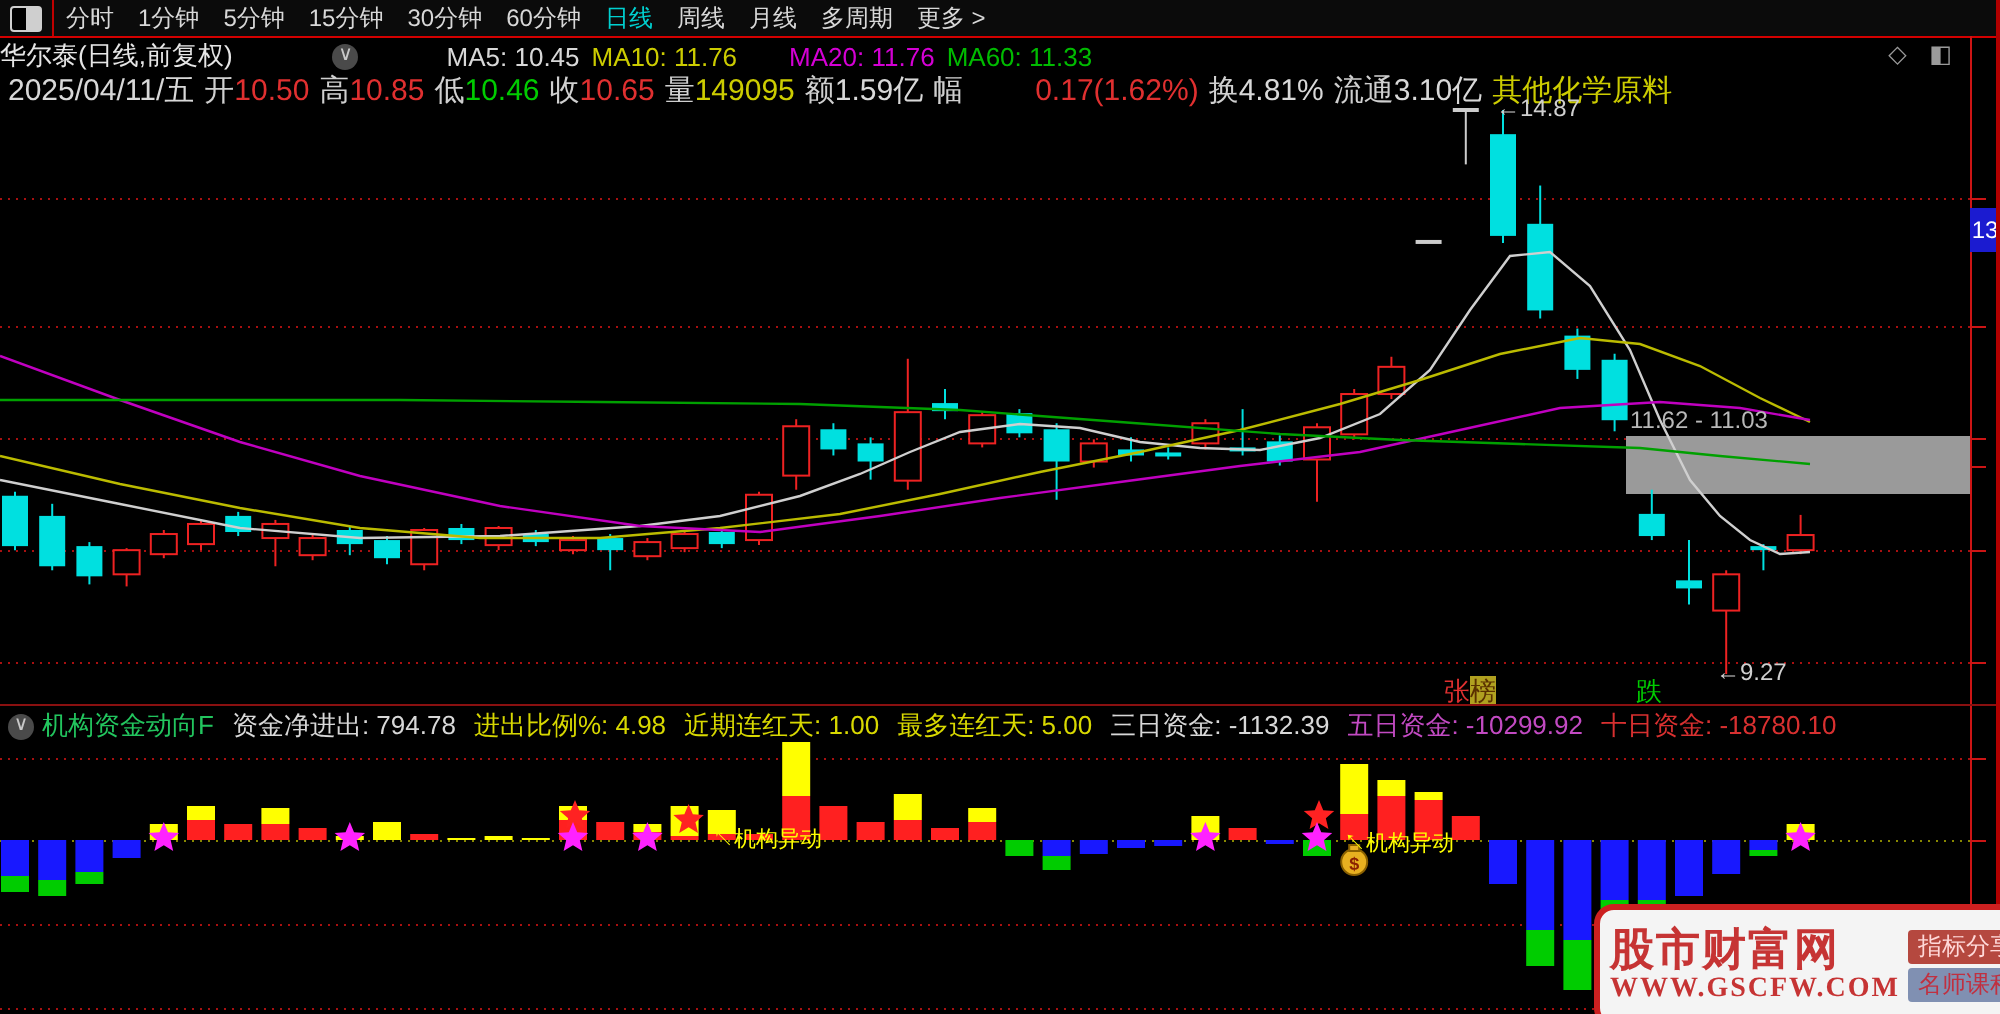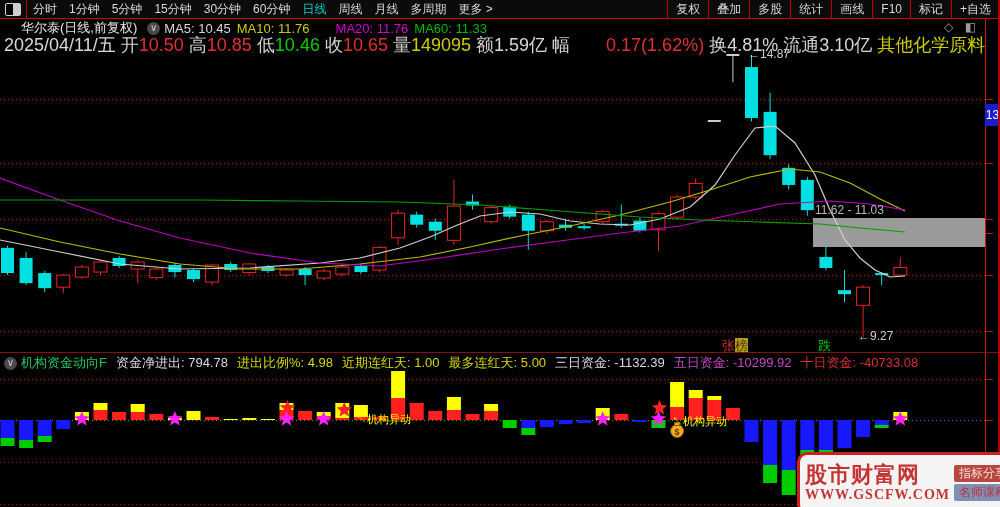--- a/index.html
+++ b/index.html
@@ -10,25 +10,25 @@
            border-bottom:1px solid #d40000;display:flex;align-items:center;font-size:12px;color:#d8d8d8;}
   .win-icon{display:inline-block;width:14px;height:11px;border:1px solid #cfcfcf;border-radius:2px;
             background:linear-gradient(to right,#000 0 50%,#cfcfcf 50% 100%);margin:0 5px;}
   .v-red{width:1px;height:18px;background:#c00000;}
   .mitem{padding:0 6px;cursor:default;white-space:nowrap;}
   .mitem.active{color:#00d0d0;}
   #menu-right{margin-left:auto;display:flex;height:18px;align-items:center;}
   .rbtn{padding:0 8px;border-left:1px solid #c00000;height:18px;line-height:18px;white-space:nowrap;}
   .rbtn:last-child{border-right:1px solid #c00000;}
   
-  #row-name{position:absolute;left:21px;top:20px;height:16px;font-size:13px;display:flex;align-items:center;}
+  #row-name{position:absolute;left:0;top:20px;height:16px;font-size:13px;display:flex;align-items:center;gap:40px;}
   #row-name .seg{margin-right:6px;white-space:nowrap;}
   .chev{display:inline-block;width:13px;height:13px;border-radius:50%;background:#4a4a4a;color:#c9c9c9;
         font-size:10px;line-height:12px;text-align:center;margin:0 4px;}
-  #row-quote{position:absolute;left:4px;top:37px;height:16px;font-size:18px;display:flex;align-items:center;}
+  #row-quote{position:absolute;left:4px;top:37px;height:16px;font-size:15px;display:flex;align-items:center;}
   #row-quote .q{margin-right:5px;white-space:nowrap;}
   #row-quote .ql{color:#cfcfcf;}
   
   #chart{position:absolute;left:0;top:0;}
   
   .flabel{position:absolute;font-size:12px;color:#cfcfcf;white-space:nowrap;}
   #gap-label{color:#b8b8b8;}
   #axis-badge{position:absolute;left:985px;top:104px;width:15px;height:22px;background:#1b1bd0;
               color:#fff;font-size:12px;line-height:22px;text-align:center;}
   #axis-up{position:absolute;left:722px;top:337px;font-size:13px;}
@@ -66,30 +66,20 @@
         <span class="mitem">1分钟</span>
         <span class="mitem">5分钟</span>
         <span class="mitem">15分钟</span>
         <span class="mitem">30分钟</span>
         <span class="mitem">60分钟</span>
         <span class="mitem active">日线</span>
         <span class="mitem">周线</span>
         <span class="mitem">月线</span>
         <span class="mitem">多周期</span>
         <span class="mitem">更多 &gt;</span>
-      </span>
-    <span id="menu-right">
-        <span class="rbtn">复权</span>
-        <span class="rbtn">叠加</span>
-        <span class="rbtn">多股</span>
-        <span class="rbtn">统计</span>
-        <span class="rbtn">画线</span>
-        <span class="rbtn">F10</span>
-        <span class="rbtn">标记</span>
-        <span class="rbtn">+自选</span>
       </span>
   </div>
 
   <div id="row-name">
     <span class="seg" style="color:#e6e6e6;">华尔泰(日线,前复权)</span>
     <span class="chev">∨</span>
     <span id="ma-labels" style="display:flex;">
         <span class="seg" style="color: rgb(216, 216, 216);">MA5: 10.45</span>
         <span class="seg" style="color: rgb(204, 204, 0);">MA10: 11.76</span>
         <span class="seg" style="color: rgb(212, 0, 212); margin-left: 20px;">MA20: 11.76</span>
@@ -332,21 +322,21 @@
   <div id="sub-header">
     <span class="chev">∨</span>
     <span id="sub-segs" style="display:flex;">
         <span class="seg" style="color: #22c55e;">机构资金动向F</span>
         <span class="seg" style="color: rgb(216, 216, 216);">资金净进出: 794.78</span>
         <span class="seg" style="color: rgb(216, 216, 0);">进出比例%: 4.98</span>
         <span class="seg" style="color: rgb(216, 216, 0);">近期连红天: 1.00</span>
         <span class="seg" style="color: rgb(216, 216, 0);">最多连红天: 5.00</span>
         <span class="seg" style="color: rgb(216, 216, 216);">三日资金: -1132.39</span>
         <span class="seg" style="color: rgb(194, 74, 194);">五日资金: -10299.92</span>
-        <span class="seg" style="color: rgb(216, 48, 48);">十日资金: -40733.08</span>
+        <span class="seg" style="color: rgb(216, 48, 48);">十日资金: -18780.10</span>
       </span>
   </div>
 
   <div class="jigou" id="jigou0" style="left: 356px; top: 412px;">↖机构异动</div>
   <div class="jigou" id="jigou1" style="left: 672px; top: 414px;">↖机构异动</div>
 
   <div id="watermark">
     <div id="wm-left">
       <div id="wm-title">股市财富网</div>
       <div id="wm-url">WWW.GSCFW.COM</div>

